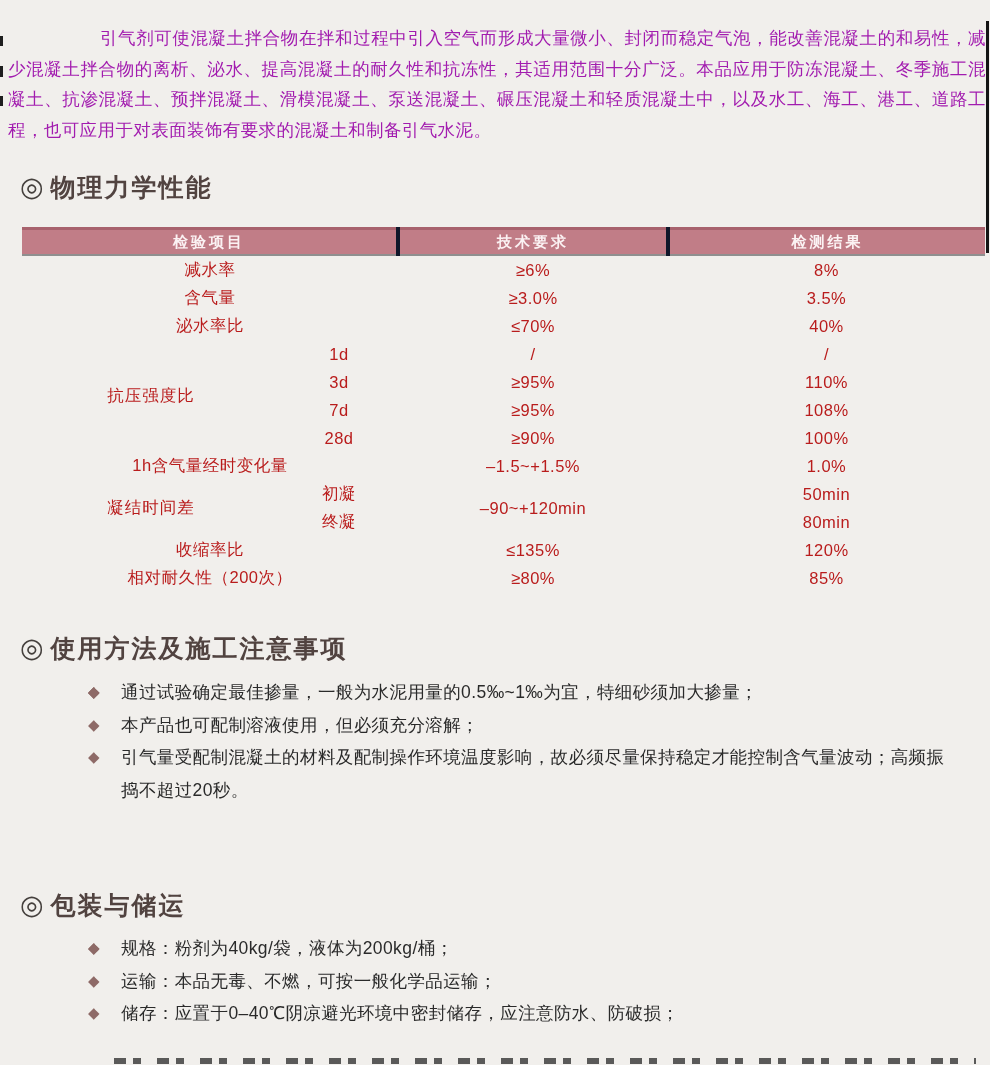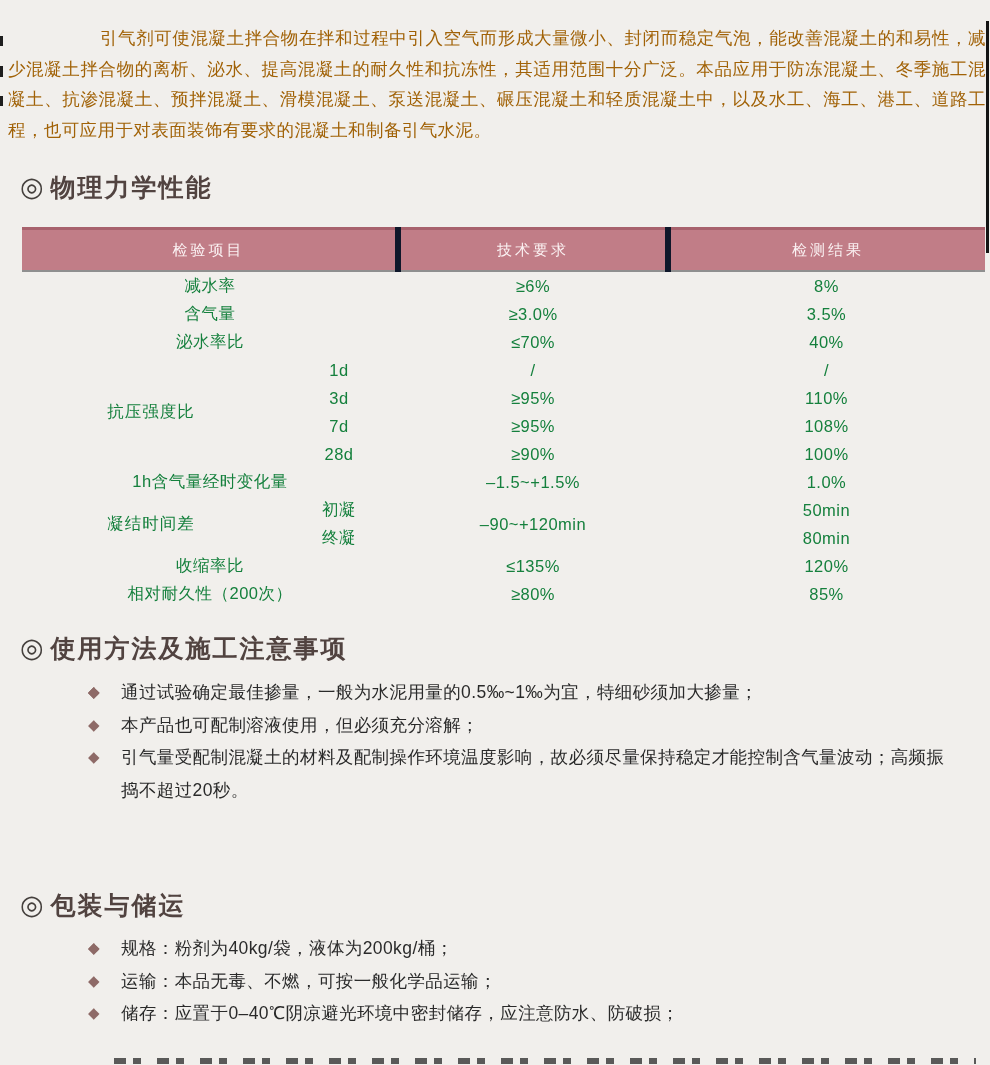--- a/index.html
+++ b/index.html
@@ -7,21 +7,21 @@
     width:990px; height:1065px;
     background:#f1efec;
     font-family:"Liberation Sans", sans-serif;
     position:relative;
     overflow:hidden;
     color:#2d2d2d;
   }
   
   .intro {
     position:absolute; top:23px; left:8px; width:978px;
-    font-size:17.5px; line-height:30.5px; color:#a16207;
+    font-size:17.5px; line-height:30.5px; color:#a21caf;
     text-indent:92px; text-align:justify; letter-spacing:0.4px;
   }
   
   .section-title {
     position:absolute; left:20px;
     font-size:25px; font-weight:bold; color:#514340; letter-spacing:2px;
     display:flex; align-items:center; white-space:nowrap;
   }
   .section-title .marker {
     font-size:27px; font-weight:normal; color:#45403d; margin-right:5px;
@@ -32,33 +32,33 @@
   #title-packaging { top:889px; }
 
   
   table.spec {
     position:absolute; top:227px; left:22px; width:963px;
     border-collapse:collapse; table-layout:fixed;
   }
   table.spec thead th {
     background:#c17d87;
     color:#fbf2f3;
-    font-weight:normal;
+    font-weight:bold;
     font-size:15px;
     letter-spacing:3px;
     height:24px;
     border-top:3px solid #a8626d;
     border-bottom:2px solid #8f8f8f;
-    padding:8px;
-  }
-  table.spec thead th.sep { border-left:6px solid #0f172a; }
+    padding:0;
+  }
+  table.spec thead th.sep { border-left:4px solid #0f172a; }
   table.spec tbody td {
     height:28px; padding:0;
     text-align:center; vertical-align:middle;
-    font-size:16.5px; color:#15803d;
+    font-size:16.5px; color:#b91c1c;
     letter-spacing:0.5px;
   }
   table.spec tbody td.group { letter-spacing:1px; }
 
   
   ul.bullets {
     position:absolute; left:88px; width:862px;
     list-style:none; margin:0; padding:0;
   }
   #usage-list     { top:676px; }

